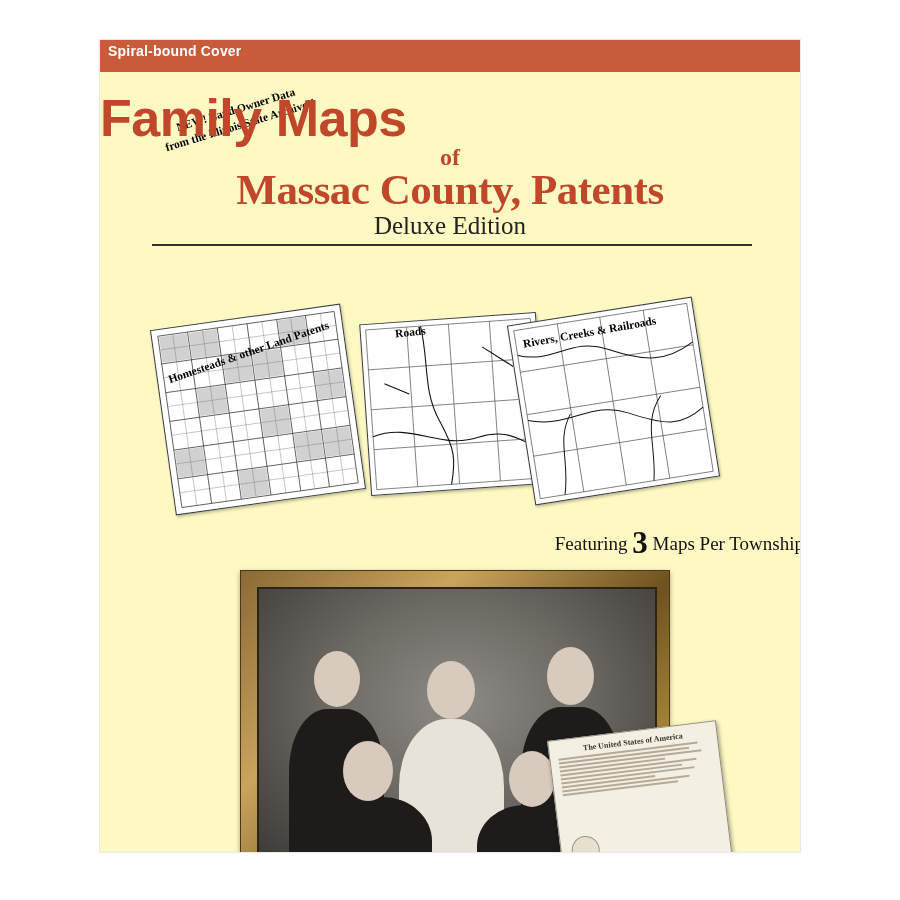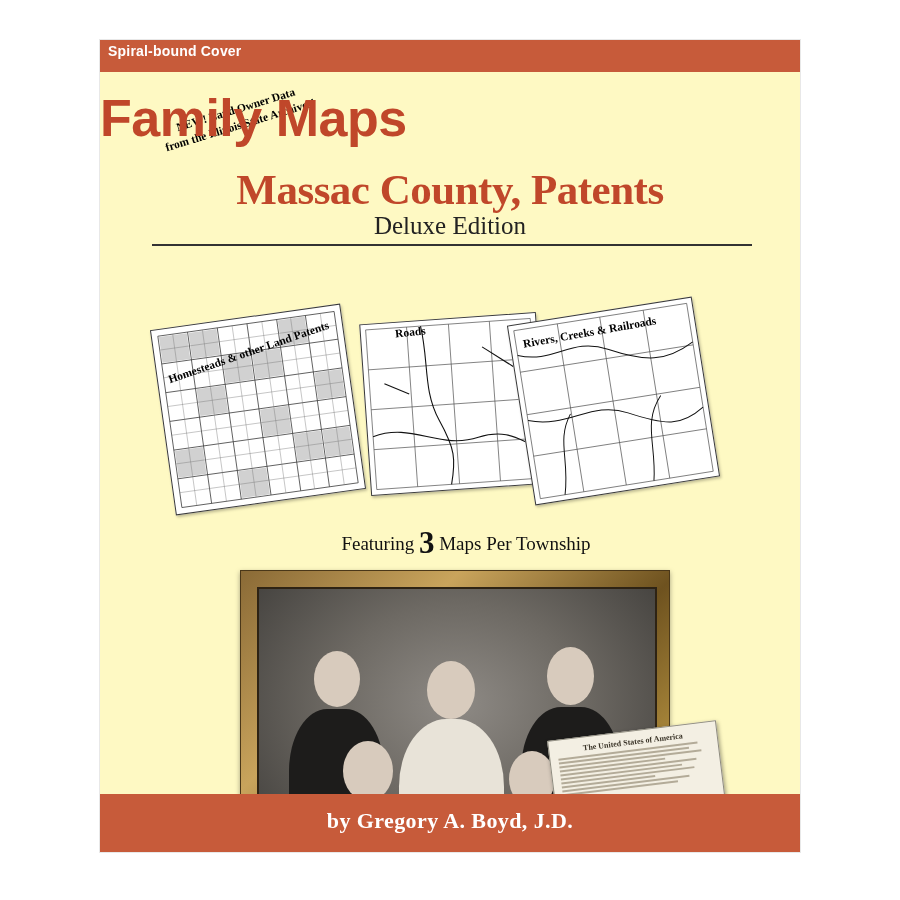--- a/index.html
+++ b/index.html
@@ -160,23 +160,23 @@
     font-family: "Liberation Serif", serif;
     font-weight: bold;
     font-size: 11.5px;
     white-space: nowrap;
   }
   .lab-a { left: 64px;  top: 58px;  transform: rotate(-19deg); }
   .lab-b { left: 295px; top: 38px;  transform: rotate(-6deg); }
   .lab-c { left: 422px; top: 38px;  transform: rotate(-10deg); }
   .featuring {
     position: absolute;
-    left: 16px; width: 100%;
+    left: 4px; width: 100%;
     top: 485px;
-    text-align: center;
+    text-align: right;
     color: #111111;
     font-family: "Liberation Serif", serif;
     font-size: 19px;
   }
   .featuring .big3 {
     font-size: 31px;
     font-weight: bold;
     vertical-align: -3px;
   }
   
@@ -265,20 +265,21 @@
     <div class="band band-top">
       <span class="spiral-label">Spiral-bound Cover</span>
     </div>
 
     <div class="newflag">
       <div>NEW!  Land Owner Data</div>
       <div>from the Illinois State Archives!</div>
     </div>
 
     <div class="title-1">Family Maps</div>
+    <div class="title-of">of</div>
     <div class="title-2">Massac County, Patents</div>
     <div class="title-edition">Deluxe Edition</div>
     <div class="rule"></div>
 
     <div class="maps-area">
 
       <div class="map-card map-a">
         <svg width="100%" height="100%" viewBox="0 0 190 185" preserveAspectRatio="none">
           <g stroke="#444" stroke-width="0.8" fill="none">
             <rect x="6" y="6" width="178" height="173"></rect>
@@ -403,18 +404,15 @@
       <div class="doc-line" style="width:70%"></div>
       <div class="doc-line" style="width:90%"></div>
       <div class="doc-line" style="width:80%"></div>
       <div class="doc-line" style="width:88%"></div>
       <div class="doc-line" style="width:62%"></div>
       <div class="doc-line" style="width:84%"></div>
       <div class="doc-line" style="width:76%"></div>
       <div class="doc-seal"></div>
     </div>
 
-    <div class="band band-bottom">
-      <div class="author">by Gregory A. Boyd, J.D.</div>
-    </div>
 
   </div>
 </div>
 
 </body></html>

